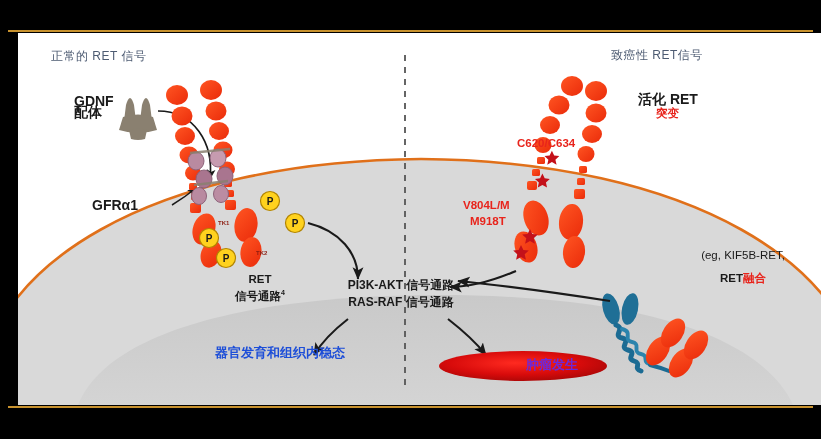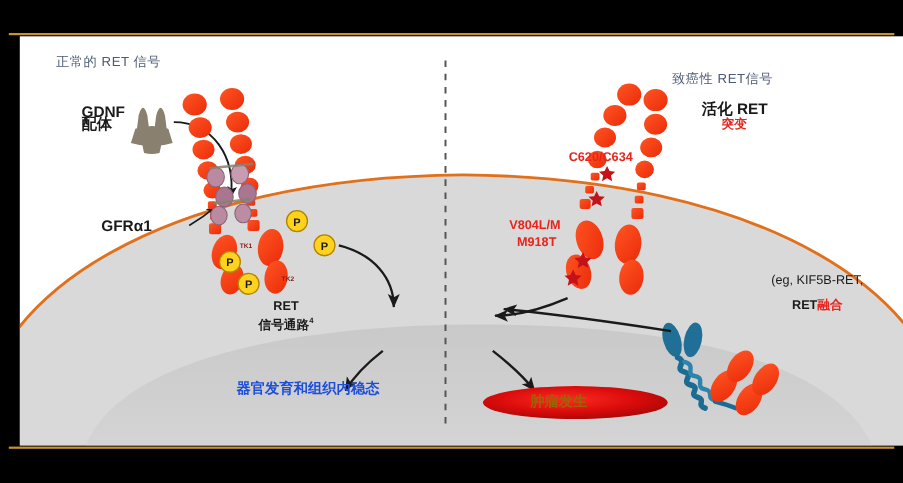--- a/index.html
+++ b/index.html
@@ -13,21 +13,21 @@
          background:#ffffff;overflow:hidden;}
   .svgroot{position:absolute;left:0;top:0;}
   .txt{position:absolute;white-space:nowrap;line-height:1.15;}
   .title{font-size:12px;font-weight:normal;color:#4d5b72;letter-spacing:.5px;margin-left:23px;}
   .lbl{font-size:14px;font-weight:bold;color:#1a1a1a;}
   .lbl-c{font-size:11.5px;font-weight:bold;color:#1a1a1a;text-align:center;}
   .red{color:#e8241c;}
   .redb{font-size:11.5px;font-weight:bold;color:#e8241c;}
   .pathway{font-size:12px;font-weight:bold;color:#1a1a1a;text-align:center;}
   .outcome{font-size:13px;font-weight:bold;color:#1d4ed8;}
-  .tumor-txt{font-size:13px;font-weight:bold;color:#a16207;}
+  .tumor-txt{font-size:13px;font-weight:bold;color:#6d28d9;margin-left:44px;}
   .tk{font-size:6px;font-weight:bold;fill:#8c1c10;}
   sup{font-size:7px;vertical-align:super;}
 </style>
 </head>
 <body>
 
 <div class="frame">
 
   <div class="gold-line gold-top"></div>
   <div class="gold-line gold-bot"></div>
@@ -190,32 +190,34 @@
 
       <path d="M498,238 C 470,250 448,254 432,254" fill="none" stroke="#1a1a1a" stroke-width="2.1" marker-end="url(#arrowBlk)"></path>
       <path d="M592,268 C 540,260 480,252 440,248" fill="none" stroke="#1a1a1a" stroke-width="2.1" marker-end="url(#arrowBlk)"></path>
       <path d="M430,286 C 448,300 460,312 468,322" fill="none" stroke="#1a1a1a" stroke-width="2.1" marker-end="url(#arrowBlk)"></path>
 
       <ellipse cx="505" cy="333" rx="84" ry="15" fill="url(#tumorGrad)"></ellipse>
     </svg>
 
     <div class="txt title" style="left:10px;top:17px;">正常的 RET 信号</div>
 
-    <div class="txt title" style="left:570px;top:32px;">致癌性 RET信号</div>
+    <div class="txt title" style="left:570px;top:16px;">致癌性 RET信号</div>
 
     <div class="txt lbl" style="left:56px;top:60px;">GDNF</div>
     <div class="txt lbl" style="left:56px;top:71px;">配体</div>
 
     <div class="txt lbl" style="left:74px;top:164px;">GFRα1</div>
 
     <div class="txt lbl-c" style="left:200px;top:240px;width:84px;">RET</div>
     <div class="txt lbl-c" style="left:196px;top:256px;width:92px;">
       <span>信号通路</span><sup>4</sup>
     </div>
 
+    <div class="txt pathway" style="left:283px;top:246px;width:200px;">PI3K-AKT 信号通路</div>
+    <div class="txt pathway" style="left:283px;top:263px;width:200px;">RAS-RAF 信号通路</div>
 
     <div class="txt outcome" style="left:197px;top:313px;">器官发育和组织内稳态</div>
 
     <div class="txt tumor-txt" style="left:464px;top:325px;">肿瘤发生</div>
 
     <div class="txt lbl" style="left:620px;top:58px;">活化 RET</div>
     <div class="txt redb" style="left:638px;top:74px;">突变</div>
 
     <div class="txt redb" style="left:459px;top:104px;margin-left:40px;">C620/C634</div>
 

